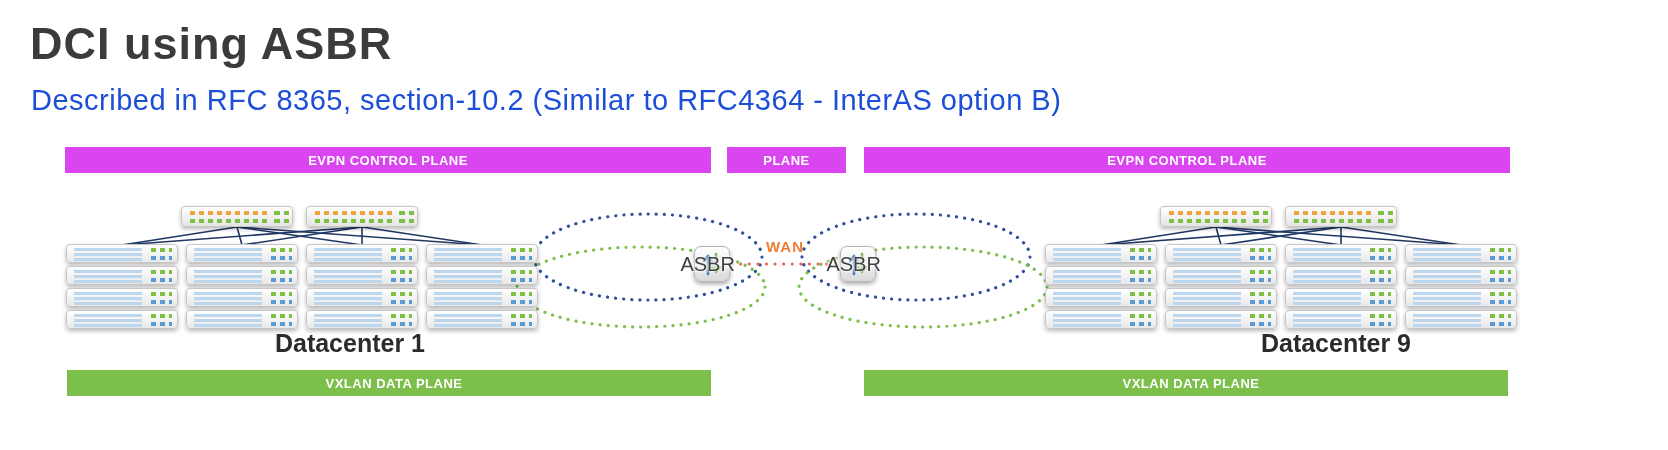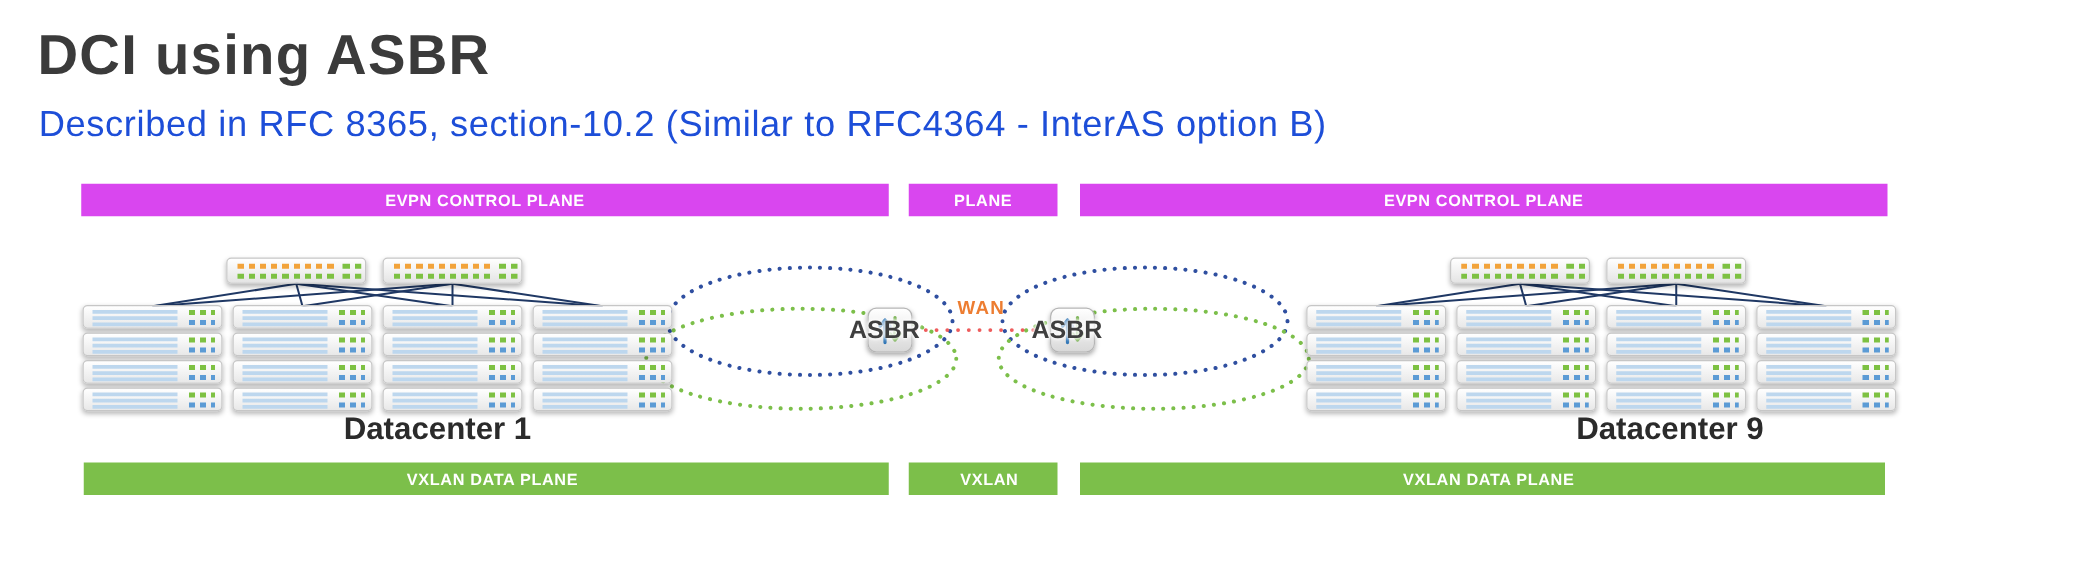--- a/index.html
+++ b/index.html
@@ -53,38 +53,37 @@
   #dc1-label { left:165px; }
   #dc2-label { left:1151px; }
 
   .asbr { position:absolute; top:246px; width:36px; height:38px; z-index:4; }
   #asbr-left  { left:694px; }
   #asbr-right { left:840px; }
   .asbr-box { width:36px; height:36px; border-radius:7px; border:1px solid #b5b5b5;
               background:linear-gradient(#ffffff,#d9d9d9); box-shadow:0 2px 4px rgba(0,0,0,.35);
               display:flex; align-items:center; justify-content:center; }
   .asbr-label { position:absolute; top:7px; left:50%; transform:translateX(-58%);
-                font-size:20px; font-weight:bold; color:#3f3f3f; white-space:nowrap;
+                font-size:20px; font-weight:normal; color:#3f3f3f; white-space:nowrap;
                 text-shadow:0 0 3px #fff, 0 0 3px #fff, 0 0 5px #fff; }
   .wan-label { position:absolute; left:734px; top:238px; width:102px; text-align:center; z-index:4;
                font-size:15px; font-weight:bold; color:#ED7D31; letter-spacing:1px; }
 </style>
 </head>
 <body>
 
 <div class="slide">
 
   <div class="title">DCI using ASBR</div>
   <div class="subtitle">Described in RFC 8365, section-10.2 (Similar to RFC4364 - InterAS option B)</div>
 
   <div class="bar bar-navy" id="bar-evpn-left">EVPN CONTROL PLANE</div>
   <div class="bar bar-navy" id="bar-evpn-center">PLANE</div>
   <div class="bar bar-navy" id="bar-evpn-right">EVPN CONTROL PLANE</div>
   <div class="bar bar-green" id="bar-vxlan-left">VXLAN DATA PLANE</div>
-  <div class="bar bar-green" id="bar-vxlan-center">VXLAN</div>
   <div class="bar bar-green" id="bar-vxlan-right">VXLAN DATA PLANE</div>
 
   <svg class="overlay" width="1668" height="450">
     <g>
       <line class="fabric-link" x1="237" y1="227" x2="122" y2="245"></line>
       <line class="fabric-link" x1="237" y1="227" x2="242" y2="245"></line>
       <line class="fabric-link" x1="237" y1="227" x2="362" y2="245"></line>
       <line class="fabric-link" x1="237" y1="227" x2="482" y2="245"></line>
       <line class="fabric-link" x1="362" y1="227" x2="122" y2="245"></line>
       <line class="fabric-link" x1="362" y1="227" x2="242" y2="245"></line>

